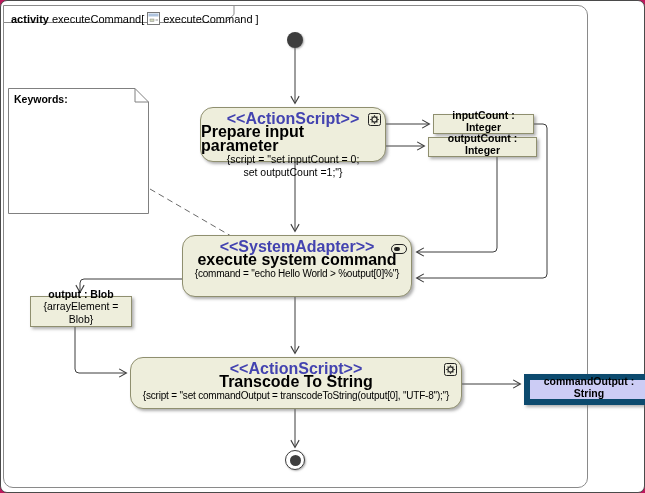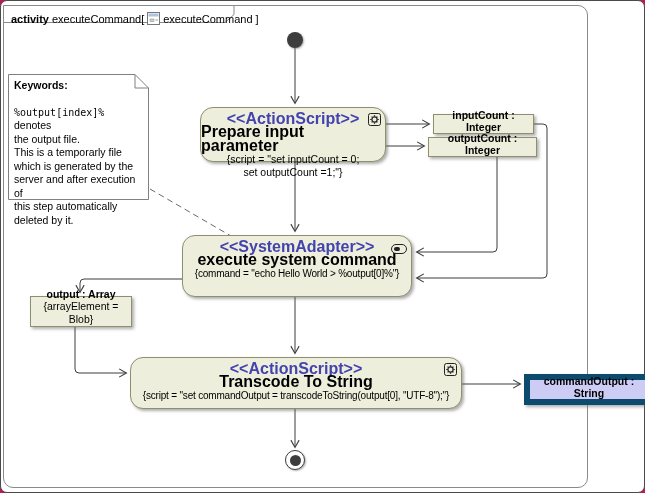--- a/index.html
+++ b/index.html
@@ -42,21 +42,21 @@
     background:#3d3d3d;box-shadow:1px 1px 2px rgba(120,120,120,0.6);
   }
   .final-node{
     position:absolute;left:285px;top:450px;width:18px;height:18px;border-radius:50%;
     border:1.5px solid #3d3d3d;background:#fff;
     box-shadow:1px 1px 2px rgba(120,120,120,0.6);
   }
   .final-node .dot{
     position:absolute;left:3.5px;top:3.5px;width:11px;height:11px;border-radius:50%;background:#3d3d3d;
   }
-  #note{position:absolute;left:8px;top:74px;width:141px;height:126px;}
+  #note{position:absolute;left:8px;top:88px;width:141px;height:126px;}
   #note-text{
     position:absolute;left:6px;top:5px;width:130px;font-size:10.5px;line-height:13.5px;color:#000;
   }
   #note-title{font-weight:bold;margin-bottom:13px;}
   #note-body{white-space:pre-line;}
   .mono{font-family:"DejaVu Sans Mono",monospace;font-size:10px;}
 </style>
 </head>
 <body>
 
@@ -145,21 +145,21 @@
     <span class="spec tight">{command = "echo Hello World &gt; %output[0]%"}</span>
     <span class="corner-icon">
       <svg width="16" height="10">
         <rect x="0.5" y="0.5" width="15" height="9" rx="4.5" fill="none" stroke="#222"></rect>
         <rect x="3" y="3" width="6" height="4" rx="2" fill="#222"></rect>
       </svg>
     </span>
   </div>
 
   <div class="node objnode" style="left:30px;top:296px;width:100px;height:29px;">
-    <span>output : Array</span>
+    <span>output : Blob</span>
     <span class="spec">{arrayElement = Blob}</span>
   </div>
 
   <div class="node action" style="left:130px;top:357px;width:330px;height:46px;">
     <span class="stereotype">&lt;&lt;ActionScript&gt;&gt;</span>
     <span class="node-name">Transcode To String</span>
     <span class="spec tight">{script = "set commandOutput = transcodeToString(output[0], "UTF-8");"}</span>
     <span class="corner-icon">
       <svg width="13" height="13">
         <rect x="0.5" y="0.5" width="12" height="12" rx="2" fill="none" stroke="#222"></rect>
@@ -186,23 +186,16 @@
     <span class="dot"></span>
   </div>
 
   <div id="note">
     <svg width="141" height="126">
       <path d="M0.5,0.5 H127 L140.5,14 V125.5 H0.5 Z" fill="#ffffff" stroke="#808080"></path>
       <path d="M127,0.5 V14 H140.5" fill="none" stroke="#808080"></path>
     </svg>
     <div id="note-text">
       <div id="note-title">Keywords:</div>
-      <div id="note-body"><span class="mono">%output[index]%</span><span> denotes
-the output file.
-This is a temporarly file
-which is generated by the
-server and after execution of
-this step automatically
-deleted by it.</span></div>
     </div>
   </div>
 
 </div>
 
 </body></html>

